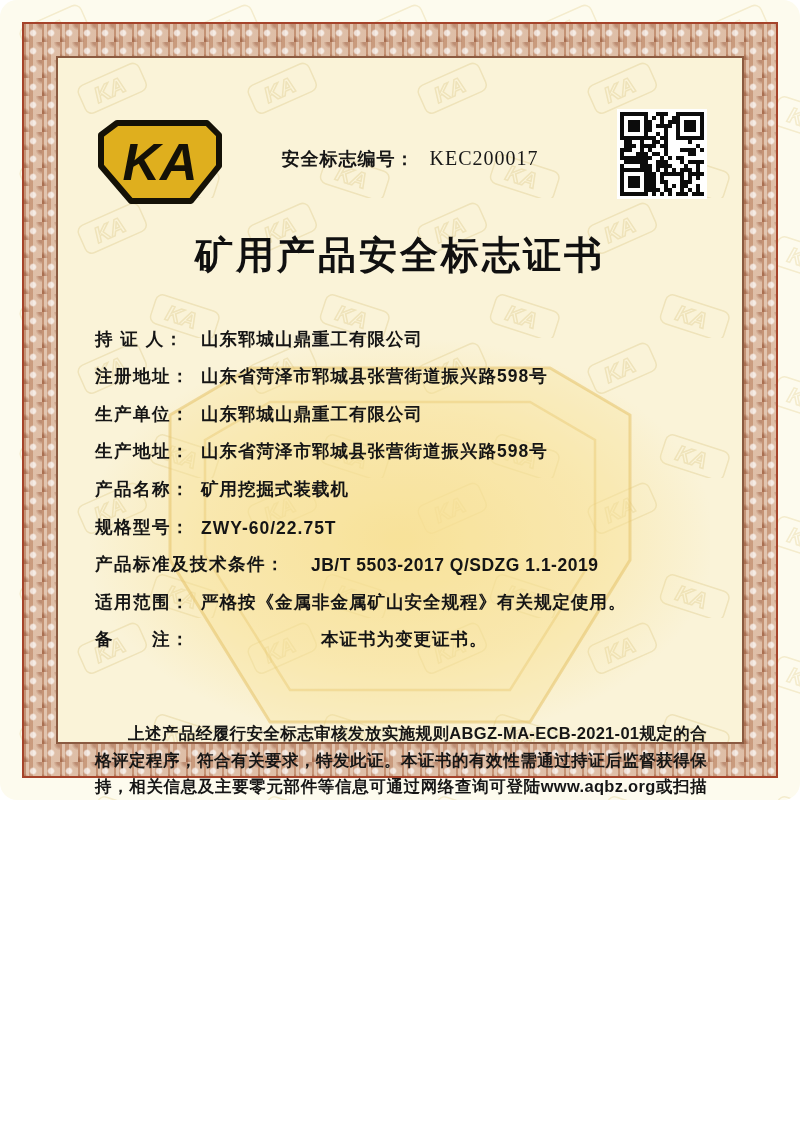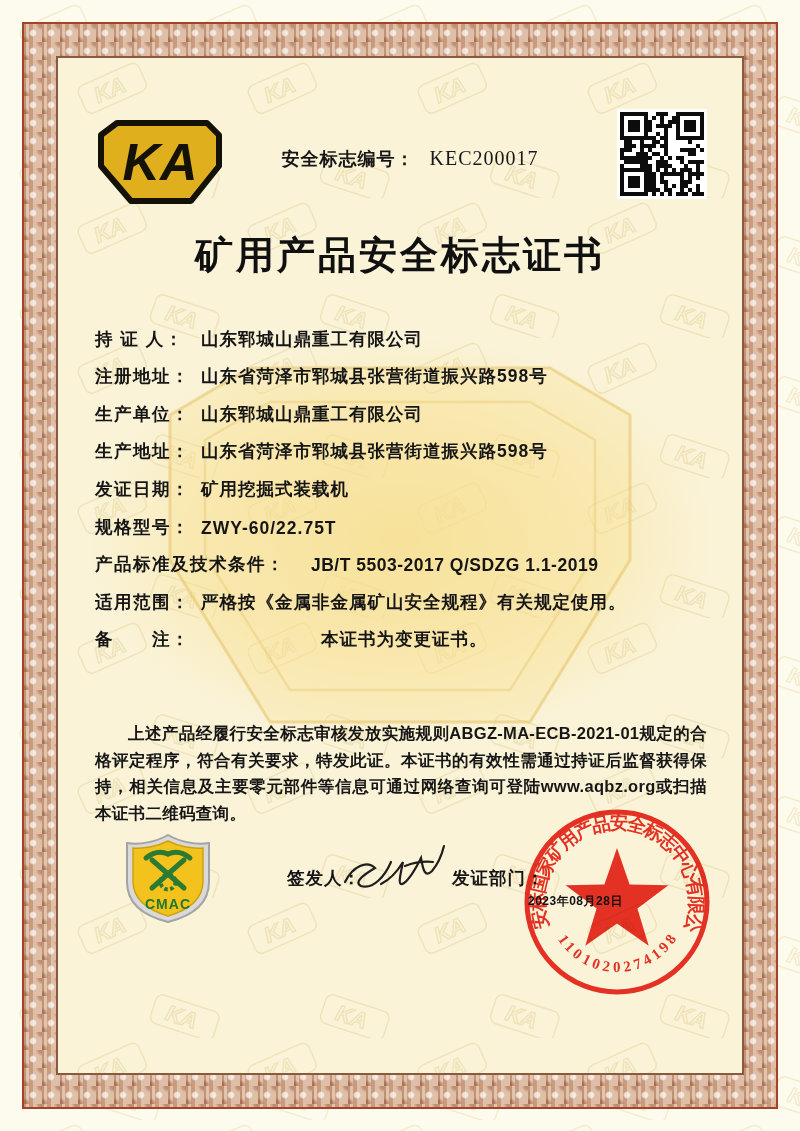--- a/index.html
+++ b/index.html
@@ -1,17 +1,17 @@
 <!DOCTYPE html>
 <html><head>
 <meta charset="utf-8">
 <style>
   html,body{margin:0;padding:0;}
   body{background:#ffffff;font-family:"Liberation Sans","DejaVu Sans",sans-serif;}
-  .page{position:relative;width:800px;height:1131px;background:#fdfbee;overflow:hidden;}
+  .page{position:relative;width:800px;height:800px;background:#fdfbee;overflow:hidden;border-radius:17px;}
 
   
   .border-band{
     position:absolute;left:22px;top:22px;right:22px;bottom:22px;
     background-color:#d2a98c;
     background-image:
       radial-gradient(circle at 9px 9px, rgba(255,255,255,.7) 2.4px, rgba(255,255,255,0) 4px),
       radial-gradient(circle at 0px 18px, rgba(148,82,52,.55) 3px, rgba(148,82,52,0) 6.5px),
       radial-gradient(circle at 18px 0px, rgba(148,82,52,.45) 3px, rgba(148,82,52,0) 6.5px),
       repeating-linear-gradient(90deg, rgba(162,92,60,.30) 0 2px, rgba(255,247,238,.35) 2px 5px, rgba(162,92,60,.18) 5px 9px, rgba(255,247,238,.28) 9px 18px);
@@ -565,21 +565,21 @@
       </div>
     <div class="row">
         <span class="label">生产单位：</span>
         <span class="value">山东郓城山鼎重工有限公司</span>
       </div>
     <div class="row">
         <span class="label">生产地址：</span>
         <span class="value">山东省菏泽市郓城县张营街道振兴路598号</span>
       </div>
     <div class="row">
-        <span class="label">发证日期：</span>
+        <span class="label">产品名称：</span>
         <span class="value">矿用挖掘式装载机</span>
       </div>
     <div class="row">
         <span class="label">规格型号：</span>
         <span class="value">ZWY-60/22.75T</span>
       </div>
     <div class="row wide-label">
         <span class="label">产品标准及技术条件：</span>
         <span class="value">JB/T 5503-2017 Q/SDZG 1.1-2019</span>
       </div>

